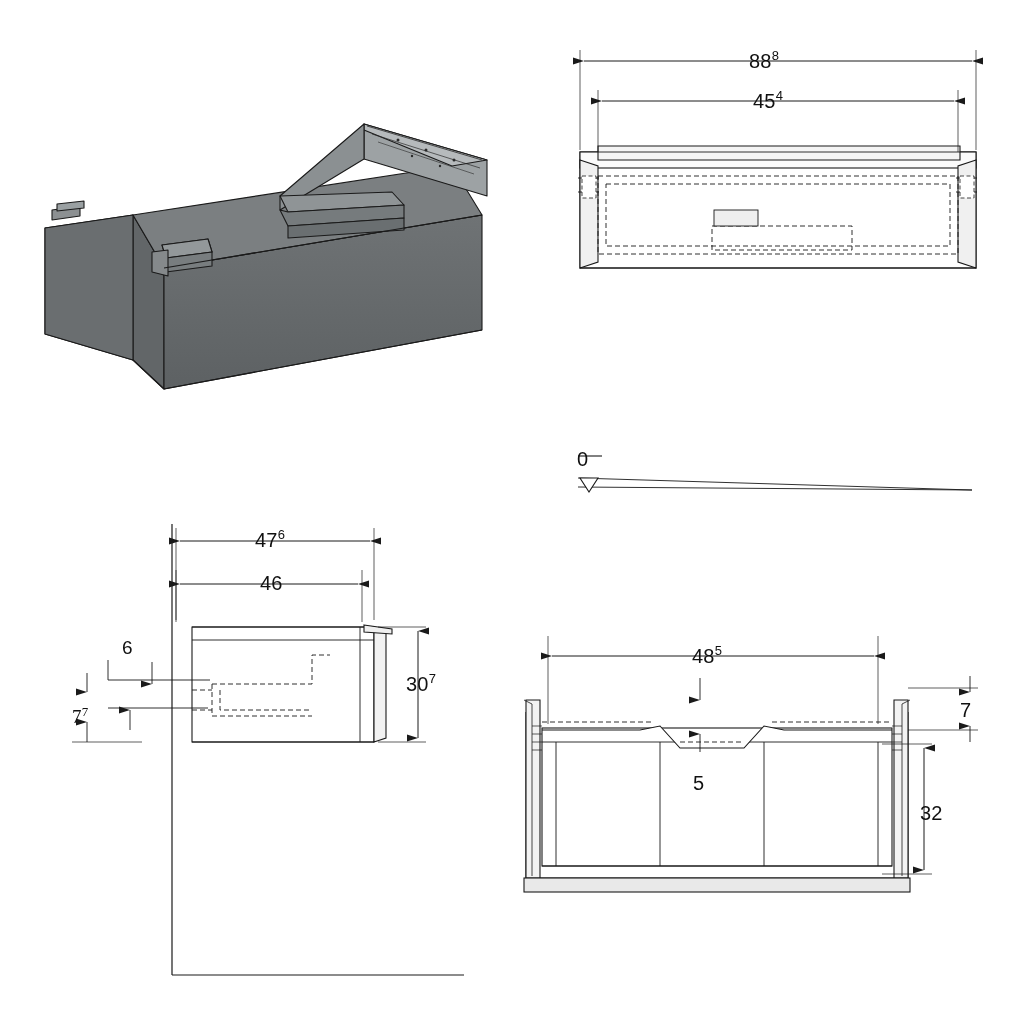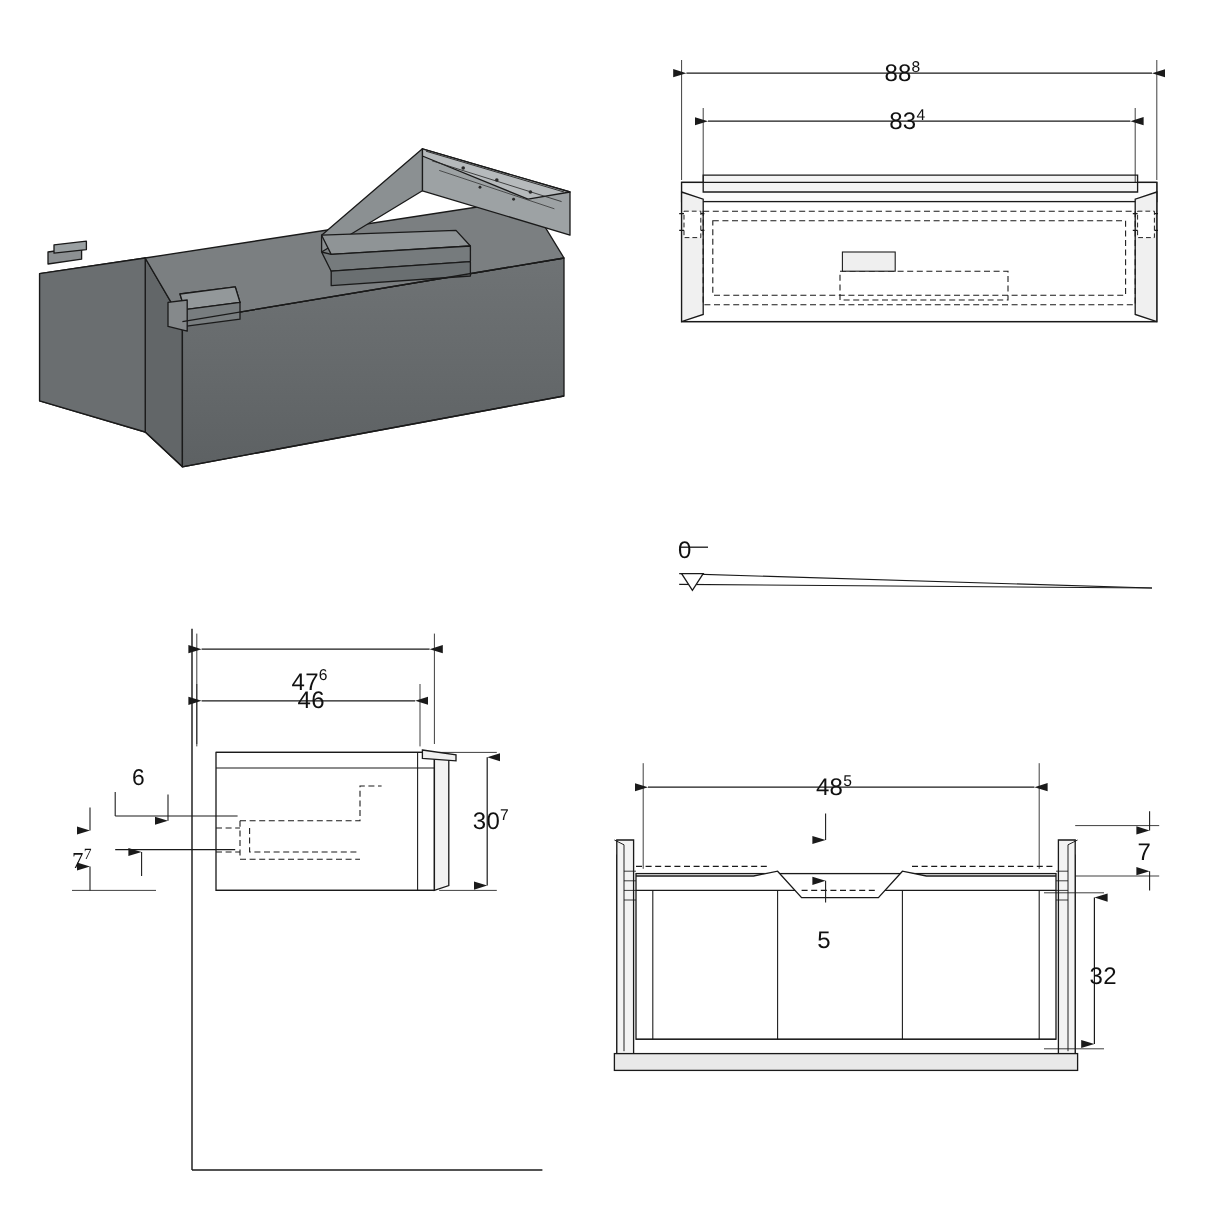--- a/index.html
+++ b/index.html
@@ -10,21 +10,21 @@
   body {
     width: 1024px;
     height: 1024px;
     position: relative;
     overflow: hidden;
     font-family: "Liberation Sans", sans-serif;
     color: #1a1a1a;
   }
   #sheet {
     position: absolute;
-    left: 0;
+    left: 12px;
     top: 0;
     width: 931px;
     height: 1024px;
     border-radius: 21px;
   }
   svg.drawing {
     position: absolute;
     left: 0;
     top: 0;
     width: 1024px;
@@ -250,28 +250,28 @@
       <path d="M870,744 L920,744" stroke-width="0.7"></path>
       <path d="M870,874 L920,874" stroke-width="0.7"></path>
       <path d="M912,748 L912,870" marker-start="url(#arrU)" marker-end="url(#arrD)"></path>
     </g>
   </svg>
 
   <div class="dim-text" style="left:737px; top:48px;">
     <span>88</span><span class="sup">8</span>
   </div>
   <div class="dim-text" style="left:741px; top:88px;">
-    <span>83</span><span class="sup">4</span>
+    <span>45</span><span class="sup">4</span>
   </div>
 
   <div class="dim-text" style="left:565px; top:448px;">
     <span>0</span>
   </div>
 
-  <div class="dim-text" style="left:243px; top:527px;margin-top:28px;">
+  <div class="dim-text" style="left:243px; top:527px;">
     <span>47</span><span class="sup">6</span>
   </div>
   <div class="dim-text" style="left:248px; top:570px;">
     <span>46</span><span class="sup"></span>
   </div>
   <div class="dim-text" style="left:394px; top:671px;">
     <span>30</span><span class="sup">7</span>
   </div>
   <div class="dim-text dim-small" style="left:110px; top:635px;">
     <span>6</span><span class="sup"></span>

